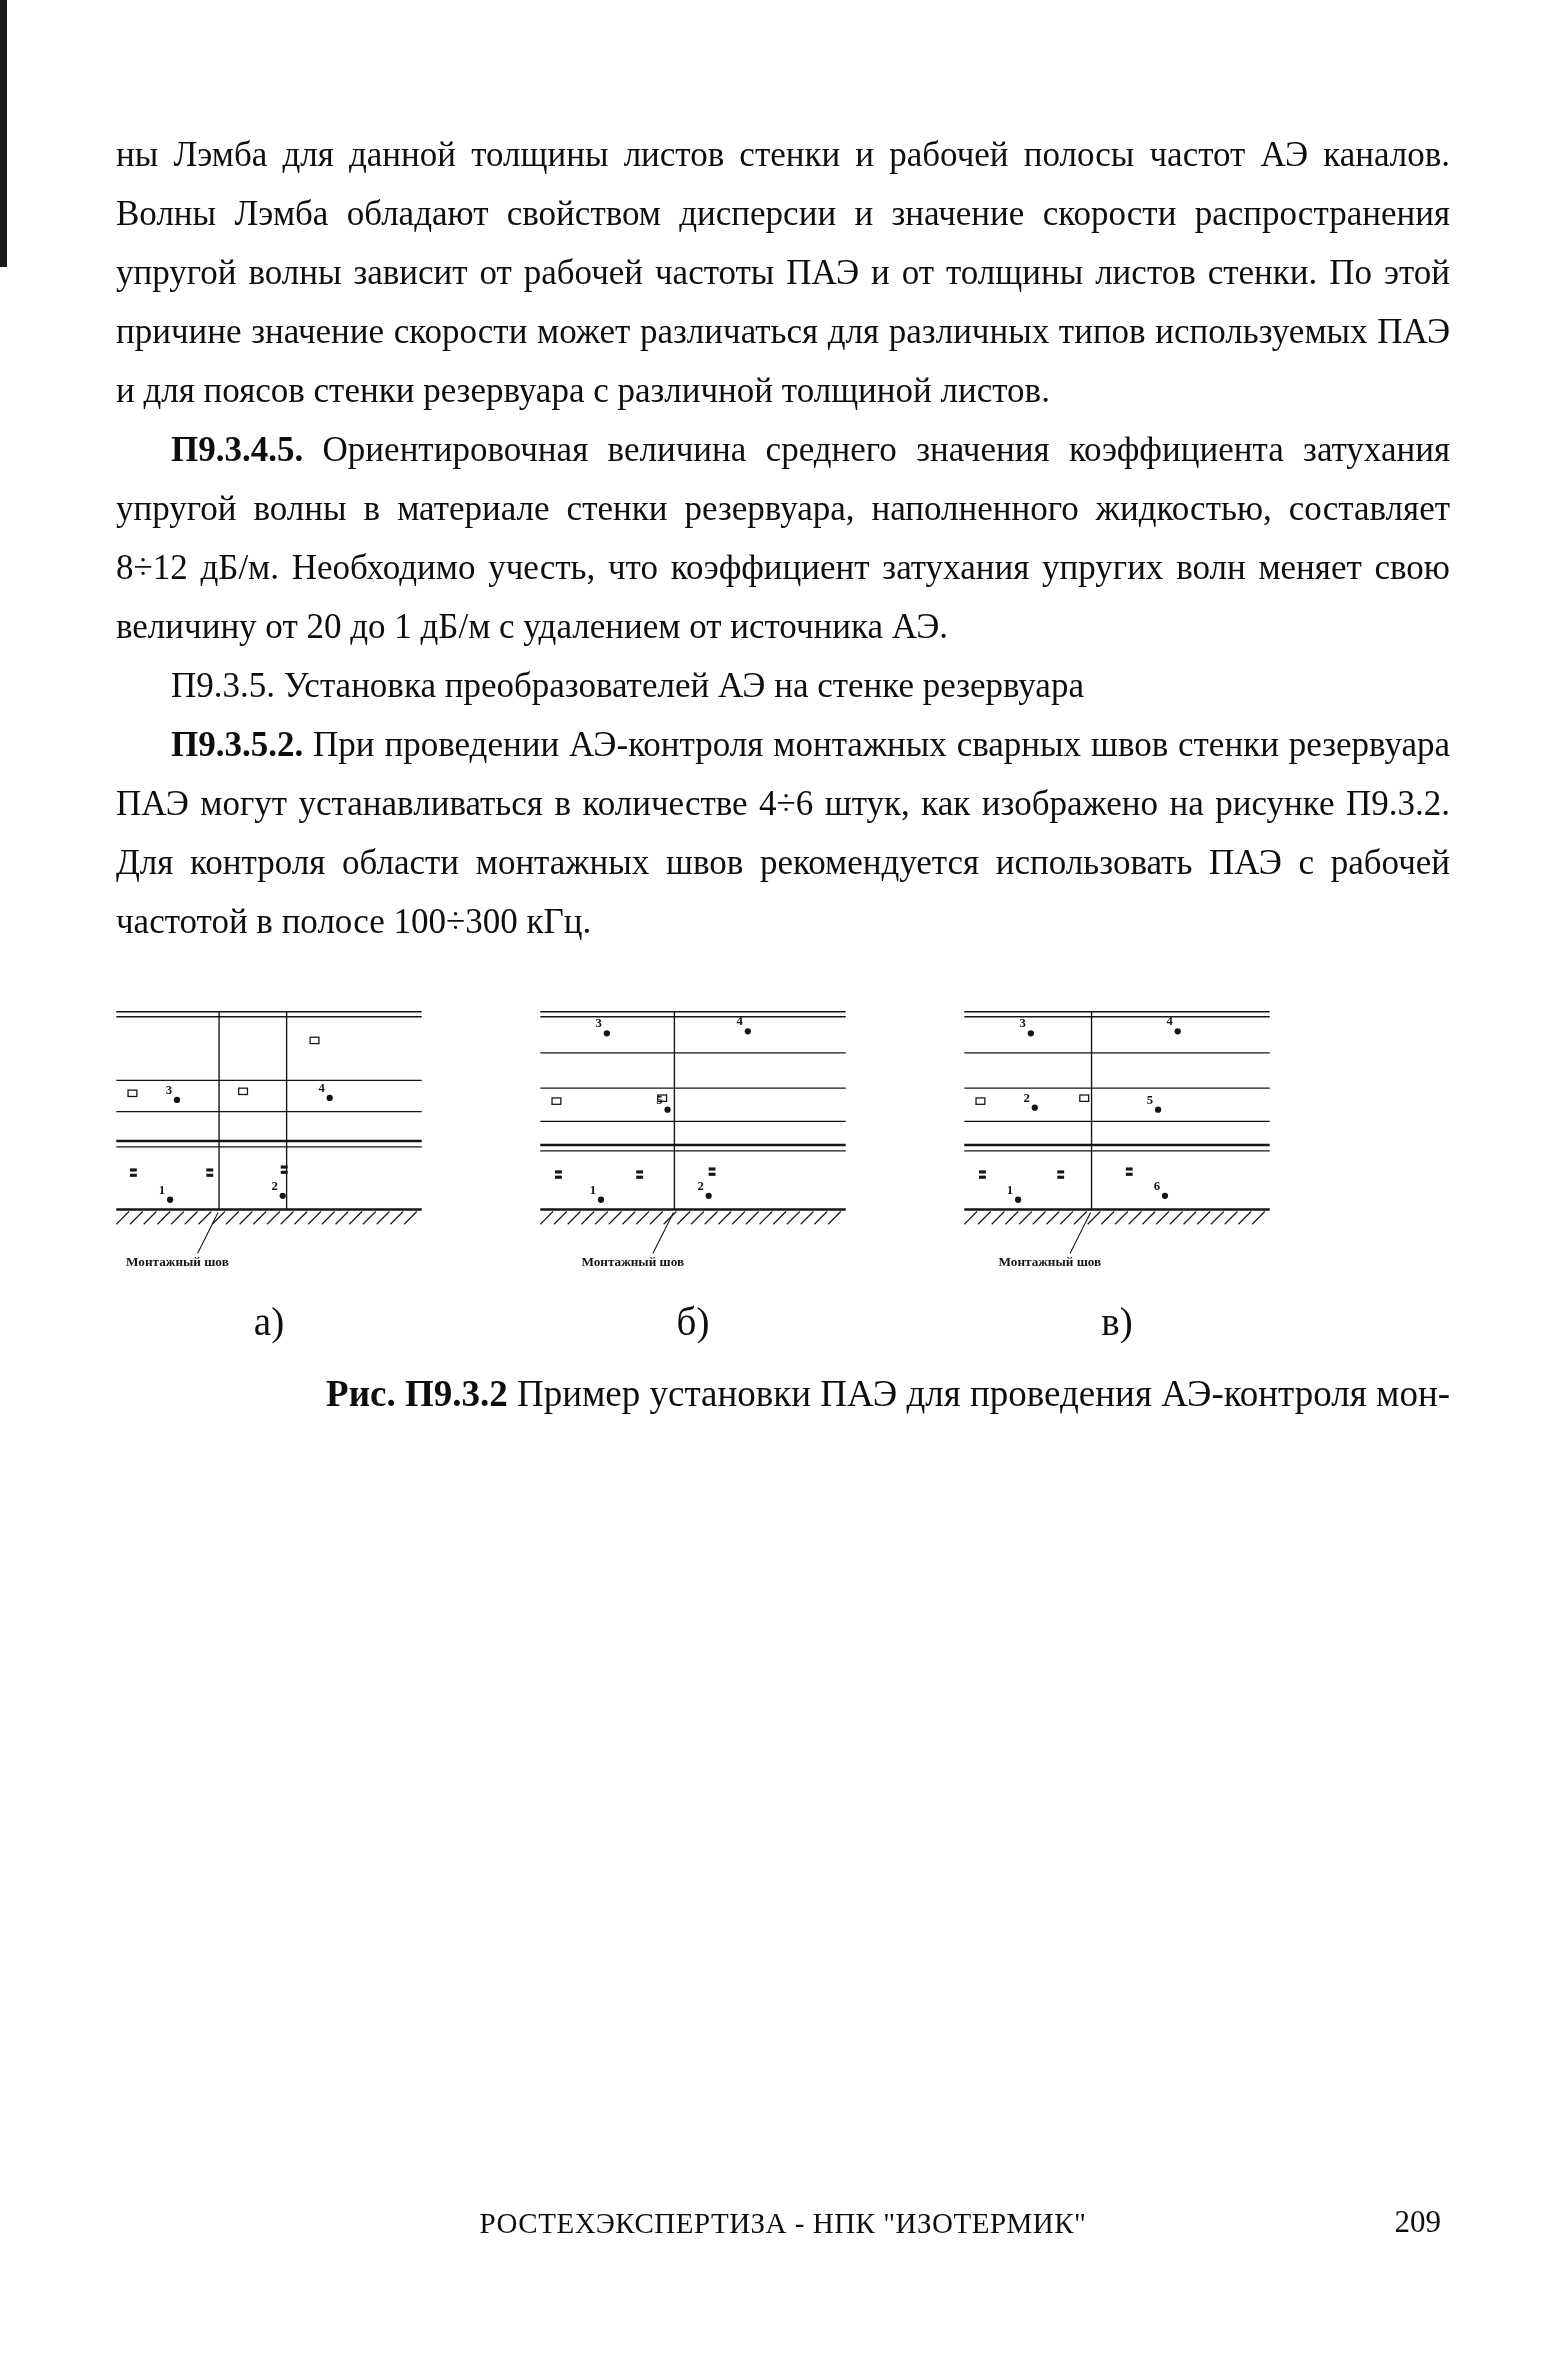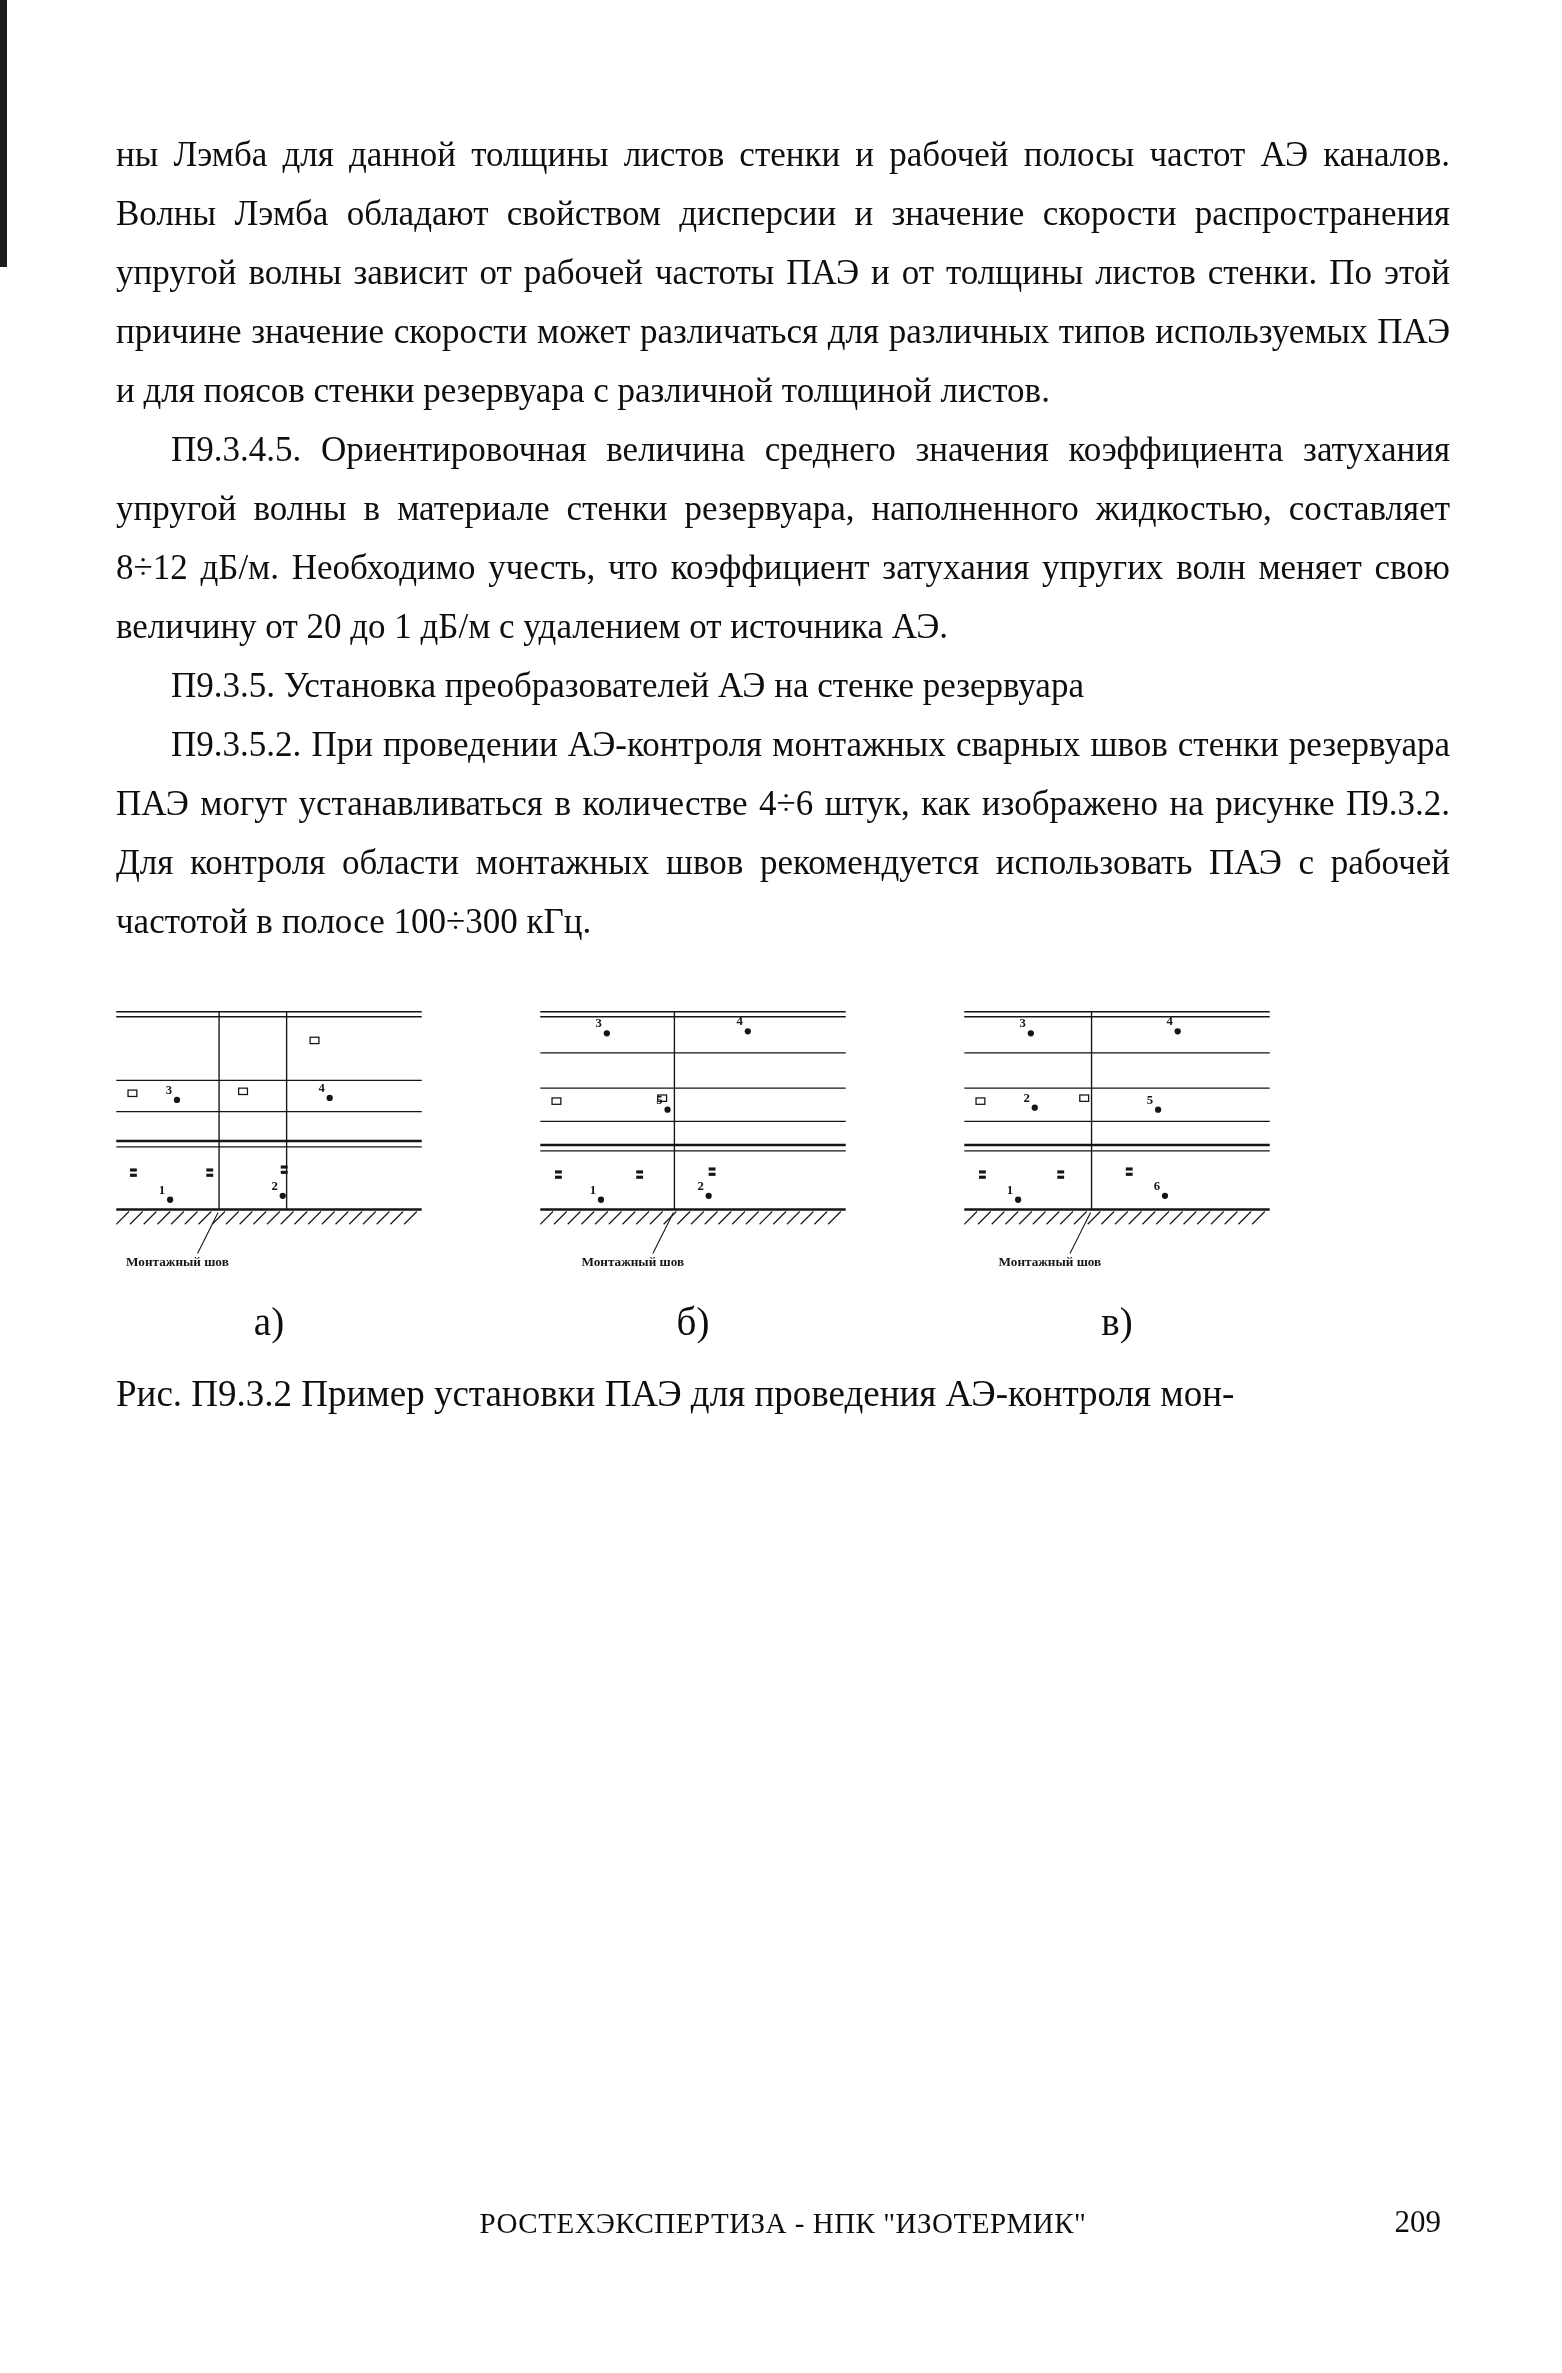--- a/index.html
+++ b/index.html
@@ -6,25 +6,25 @@
   body{
     width:1562px;height:2374px;position:relative;background:#ffffff;
     font-family:"Liberation Serif","DejaVu Serif",serif;color:#0e0e0e;
     overflow:hidden;
   }
   .scan-artifact{position:absolute;left:0;top:0;width:6.9px;height:267px;background:#1b1b1b}
   .content{position:absolute;left:116px;right:112px;top:125px}
   p.body{margin:0;font-size:35px;line-height:59px;text-align:justify;text-indent:55px}
   p.first{text-indent:0}
   .heading b{font-weight:normal}
-  b{font-weight:normal}
+  b{font-weight:bold}
   .diagrams-row{display:flex;gap:118px;margin-top:51px}
   .diagram{width:306px;flex:0 0 auto}
   .sub-label{text-align:center;font-size:39px;margin-top:13.7px}
-  .caption{margin-top:25.5px;text-align:left;font-size:37px;line-height:49px}
+  .caption{margin-top:25.5px;text-align:right;font-size:37px;line-height:49px}
   .footer{position:absolute;top:2207px;left:116px;right:112px;height:43px}
   .publisher{text-align:center;font-size:29px;letter-spacing:0.5px}
   .pagenum{position:absolute;right:9px;top:-2.9px;font-size:31px}
   svg text{font-family:"Liberation Serif","DejaVu Serif",serif}
 </style>
 </head>
 <body>
 
 <div class="scan-artifact"></div>
 

